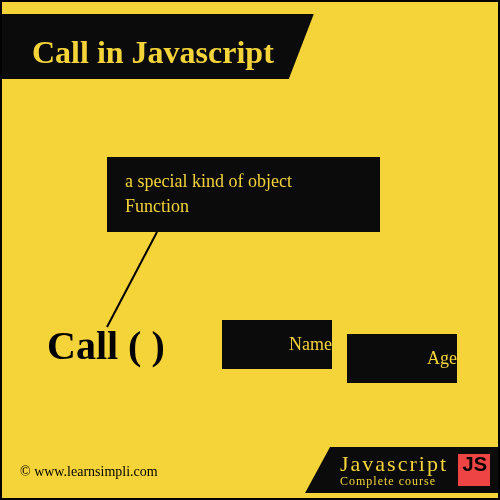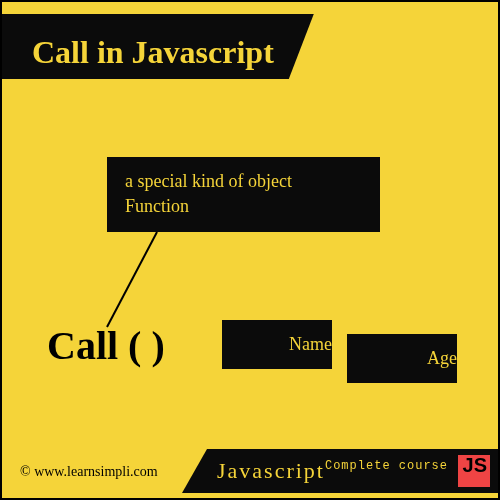--- a/index.html
+++ b/index.html
@@ -87,32 +87,32 @@
       background: #0b0b0b;
       color: #f5d439;
       padding: 6px 8px 6px 35px;
       clip-path: polygon(25px 0, 100% 0, 100% 100%, 0 100%);
       display: flex;
       align-items: center;
       gap: 10px;
     }
     .footer-text {
       display: flex;
-      flex-direction: row;
+      flex-direction: column;
       line-height: 1;
     }
     .footer-main {
       font-size: 22px;
       letter-spacing: 2px;
       font-family: Georgia, serif;
     }
     .footer-sub {
       font-size: 12px;
       letter-spacing: 1px;
-      font-family: Liberation Mono, monospace;
+      font-family: Liberation Serif, serif;
     }
     .js-badge {
       background: #ef4444;
       color: #000;
       font-weight: bold;
       font-size: 20px;
       width: 32px;
       height: 32px;
       display: flex;
       align-items: flex-end;

